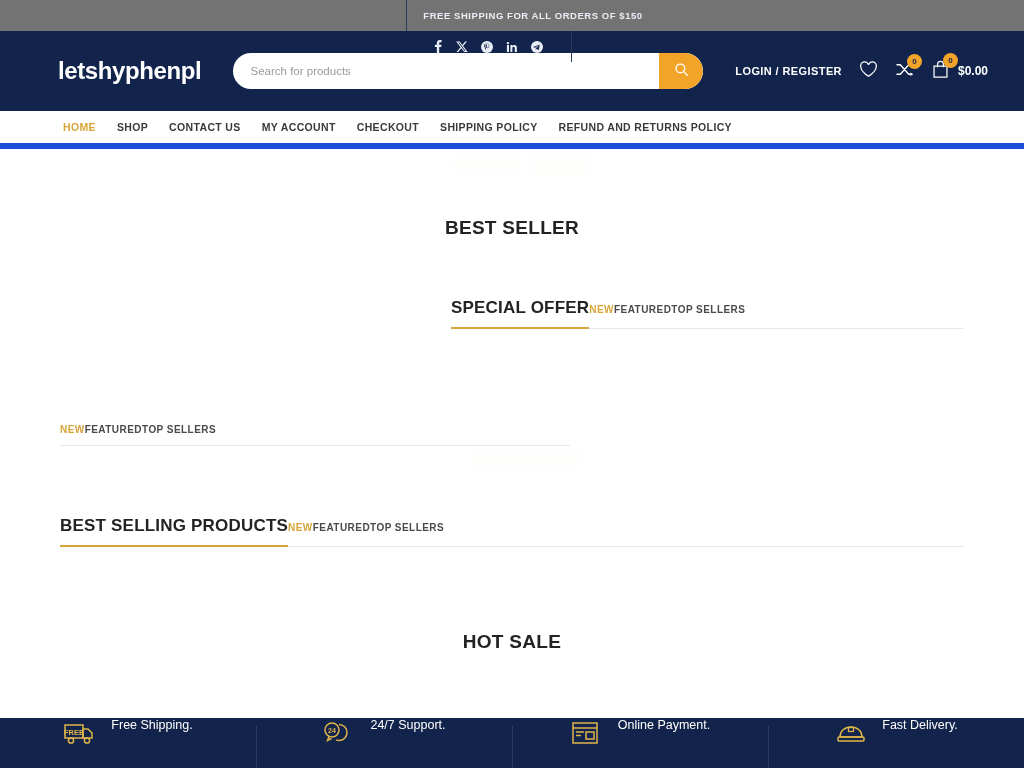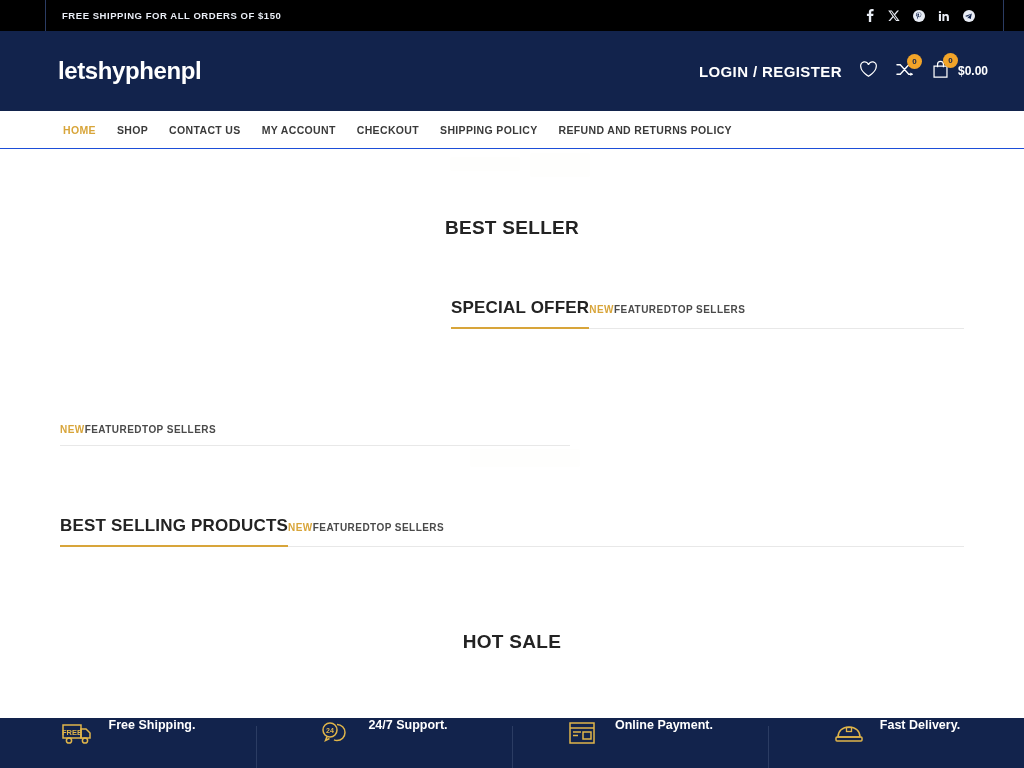--- a/index.html
+++ b/index.html
@@ -6,26 +6,27 @@
   html, body {
     width: 1024px; height: 768px;
     font-family: "Liberation Sans", sans-serif;
     background: #ffffff;
     overflow: hidden;
   }
 
   
   .topbar {
     height: 31px;
-    background: #000000;
+    background: #737373;
     display: flex;
     align-items: center;
     justify-content: space-between;
     padding: 0 20px 0 0;
     position: relative;
+    flex-direction: column;
   }
   .topbar-left {
     display: flex; align-items: center; height: 100%;
     margin-left: 45px;
   }
   .topbar-divider-l, .topbar-divider-r {
     width: 1px; height: 31px; background: #2b3c63;
   }
   .topbar-note {
     font-size: 9.5px; font-weight: bold; color: #e9edf5;
@@ -68,38 +69,38 @@
     width: 44px; height: 36px; background: #f2a429;
     border: none; cursor: pointer;
     border-top-right-radius: 18px; border-bottom-right-radius: 18px;
     display: flex; align-items: center; justify-content: center;
   }
   .header-actions {
     display: flex; align-items: center; gap: 17px;
     margin-left: auto; margin-right: 16px;
   }
   .login-link {
-    font-size: 15px; font-weight: bold; color: #fff;
-    letter-spacing: .4px; white-space: nowrap; cursor: pointer;
+    font-size: 11px; font-weight: bold; color: #fff;
+    letter-spacing: .4px; white-space: nowrap; cursor: pointer; padding-left: 32px;
   }
   .icon-btn { position: relative; display: flex; align-items: center; cursor: pointer; }
   .badge {
     position: absolute; top: -7px; right: -8px;
     min-width: 15px; height: 15px; border-radius: 50%;
     background: #f2a429; color: #12234c;
     font-size: 8px; font-weight: bold;
     display: flex; align-items: center; justify-content: center;
   }
   .cart-group { display: flex; align-items: center; gap: 8px; cursor: pointer; }
   .cart-total { font-size: 12px; font-weight: bold; color: #fff; }
 
   
   .nav {
     height: 38px; background: #ffffff;
-    border-bottom: 1px solid #1d4ed8;
+    border-bottom: 6px solid #1d4ed8;
     display: flex; align-items: center;
     padding-left: 63px; gap: 21px;
   }
   .nav-item {
     font-size: 10.5px; font-weight: bold; color: #3a3a3a;
     letter-spacing: .35px; cursor: pointer; white-space: nowrap;
   }
   .nav-item.active { color: #d8a53a; }
 
   
@@ -146,21 +147,21 @@
   }
   .feature {
     flex: 1; display: flex; align-items: flex-start; justify-content: center;
     gap: 14px; position: relative; height: 100%;
   }
   .feature + .feature::before {
     content: ""; position: absolute; left: 0; top: 8px;
     width: 1px; height: 46px; background: #2b3c63;
   }
   .feature-label {
-    font-size: 12.5px; font-weight: bold; color: #ffffff;
+    font-size: 12.5px; font-weight: normal; color: #ffffff;
     white-space: nowrap;
   }
   .feature-icon { display: block; flex: none; }
 </style>
 </head>
 <body>
 
 <div class="topbar">
   <div class="topbar-left">
     <div class="topbar-divider-l"></div>
@@ -196,20 +197,31 @@
           </svg>
       </span>
     </div>
     <div class="topbar-divider-r"></div>
   </div>
 </div>
 
 <div class="header">
   <div class="logo">letshyphenpl</div>
 
+  <div class="searchwrap">
+    <input class="search-input" type="text" placeholder="Search for products" style="">
+    <button class="search-btn">
+      <span>
+        <svg width="15" height="15" viewBox="0 0 16 16">
+            <circle cx="6.8" cy="6.8" r="4.6" fill="none" stroke="#fff" stroke-width="1.4"></circle>
+            <line x1="10.3" y1="10.3" x2="14.2" y2="14.2" stroke="#fff" stroke-width="1.4" stroke-linecap="round"></line>
+          </svg>
+      </span>
+    </button>
+  </div>
 
   <div class="header-actions">
     <span class="login-link">LOGIN / REGISTER</span>
 
     <span class="icon-btn">
       <span>
         <svg width="19" height="17" viewBox="0 0 20 18">
             <path fill="none" stroke="#fff" stroke-width="1.3" d="M10 16.2S1.8 11.3 1.8 5.9A4.1 4.1 0 0 1 10 4.2a4.1 4.1 0 0 1 8.2 1.7c0 5.4-8.2 10.3-8.2 10.3z"></path>
           </svg>
       </span>

